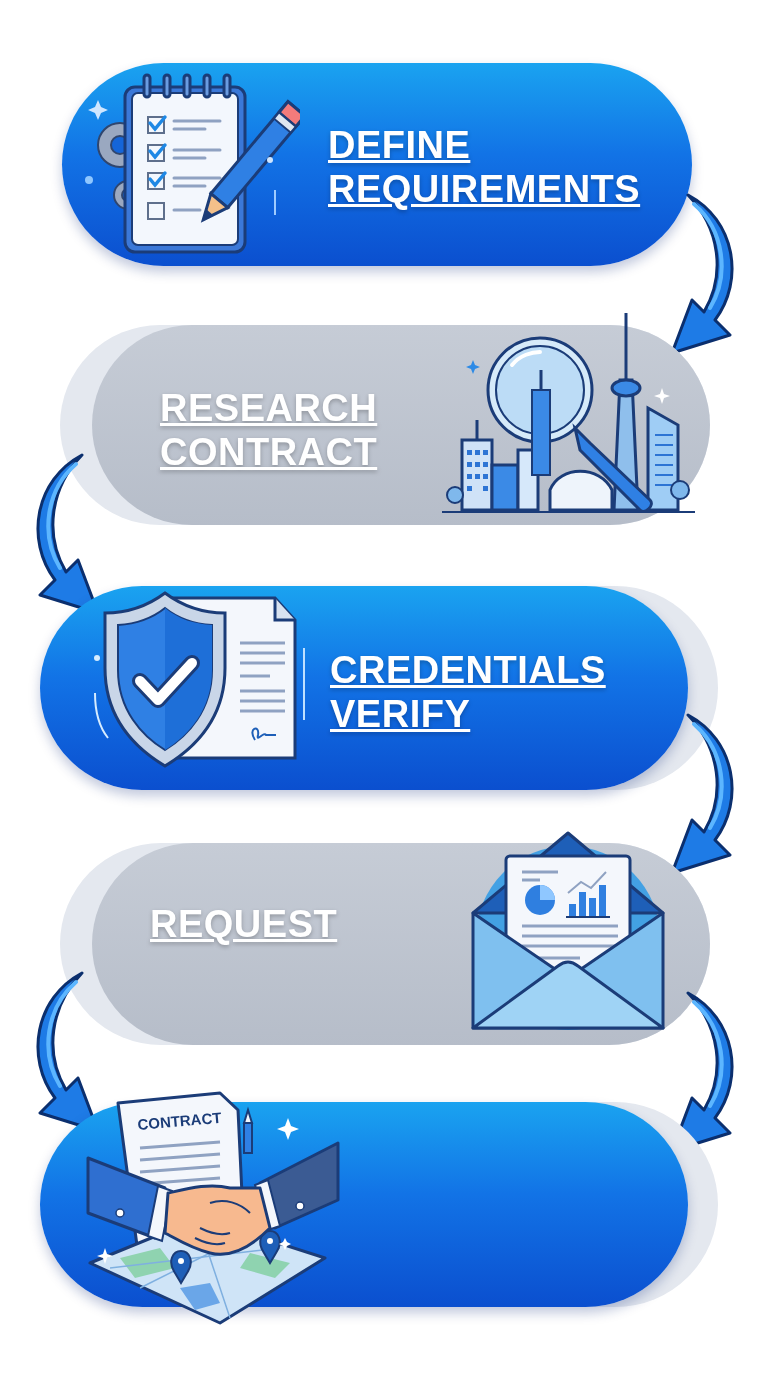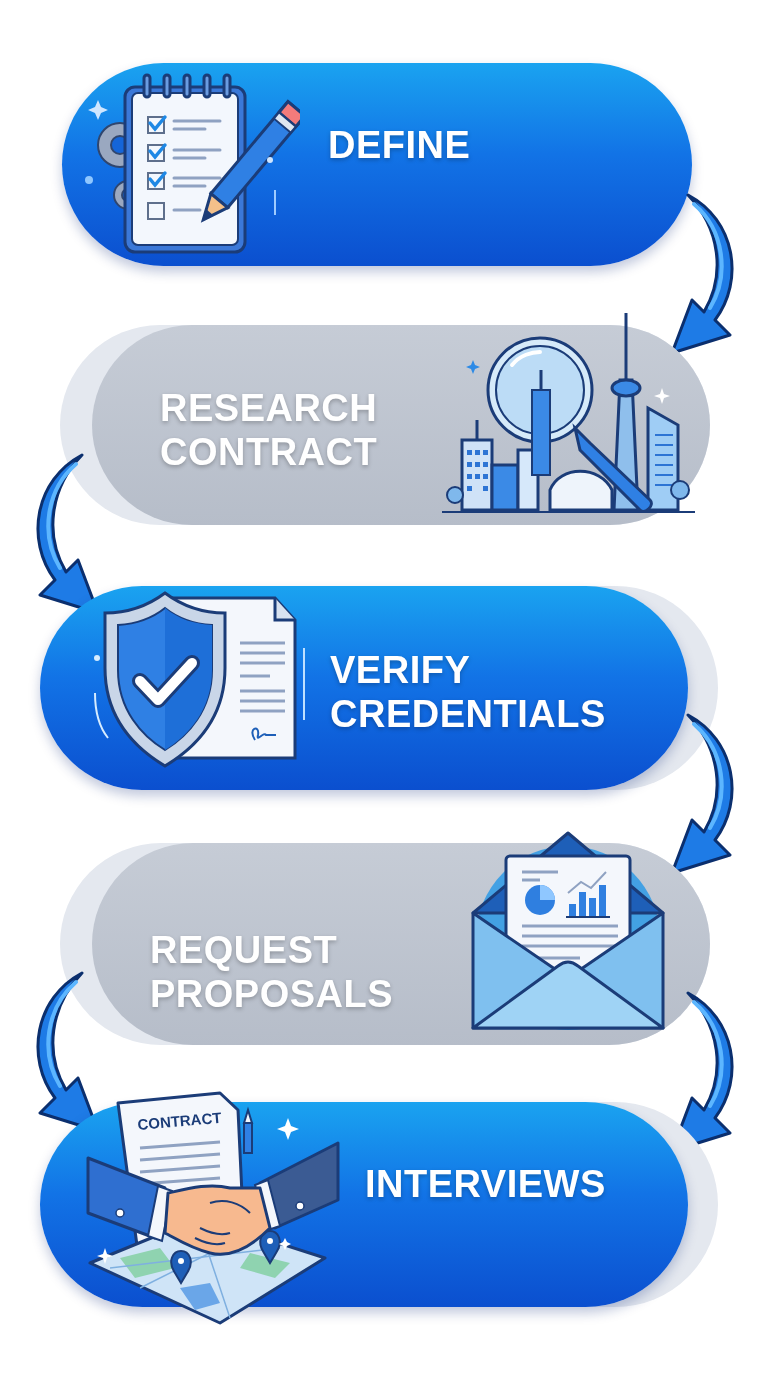--- a/index.html
+++ b/index.html
@@ -4,21 +4,21 @@
 <style>
   html, body { margin:0; padding:0; }
   body { width:768px; height:1376px; background:#ffffff; position:relative; overflow:hidden; font-family:"Liberation Sans", sans-serif; }
   .step { position:absolute; }
   .pill-shadow { position:absolute; border-radius:120px; background:#e4e8ef; }
   .pill { position:absolute; border-radius:110px; overflow:hidden; }
   .pill.blue { background:linear-gradient(180deg,#1aa3f0 0%,#1273e6 45%,#0b4fcf 100%); box-shadow:0 6px 12px rgba(10,40,120,0.25); }
   .pill.gray { background:linear-gradient(180deg,#c6ccd6 0%,#b6bdc9 100%); }
   .label { position:absolute; color:#ffffff; font-weight:bold; font-size:38px; line-height:44px; letter-spacing:0.5px; text-shadow:0 2px 4px rgba(0,0,0,0.25); white-space:nowrap; }
   .label.center { }
-  .label span { display:block; }
+  .label span { display:block;text-decoration:underline; }
   .icon { position:absolute; }
   .arrow { position:absolute; }
 </style>
 </head>
 <body>
 
 <div class="step">
   <div class="pill blue" style="left:62px;top:63px;width:630px;height:203px;"></div>
   <svg class="icon" style="left:80px;top:65px;" width="220" height="195" viewBox="0 0 220 195">
 
@@ -66,20 +66,21 @@
       <rect x="154" y="25" width="22" height="14" fill="#f47b7b" stroke="#1b3c78" stroke-width="3"></rect>
       <rect x="154" y="39" width="22" height="8" fill="#dfe6f0" stroke="#1b3c78" stroke-width="2"></rect>
       <path d="M154 145 L165 170 L176 145 Z" fill="#f3c08a" stroke="#1b3c78" stroke-width="3"></path>
       <path d="M161 160 L165 170 L169 160 Z" fill="#1b3c78"></path>
     </g>
     <circle cx="190" cy="95" r="3" fill="#cfe6ff"></circle>
     <line x1="195" y1="125" x2="195" y2="150" stroke="#9ecbff" stroke-width="2"></line>
   </svg>
   <div class="label" style="left:328px;top:123px;">
     <span>DEFINE</span>
+    <span>REQUIREMENTS</span>
   </div>
 </div>
 
 <svg class="arrow" style="left:660px;top:190px;" width="90" height="175" viewBox="0 0 90 175">
   <path d="M28 5 C75 30 85 90 55 130 L70 145 L12 163 L32 110 L44 122 C66 85 60 38 28 5 Z" fill="#1e7be6" stroke="#0b2f6e" stroke-width="3" stroke-linejoin="round"></path>
   <path d="M34 14 C64 40 70 85 50 118" fill="none" stroke="#5cb6ff" stroke-width="4" stroke-linecap="round"></path>
 </svg>
 
 <div class="step">
   <div class="pill-shadow" style="left:60px;top:325px;width:650px;height:200px;"></div>
@@ -165,36 +166,35 @@
     <path d="M75 5 C55 20 35 25 15 25 L15 80 C15 130 45 160 75 178 C105 160 135 130 135 80 L135 25 C115 25 95 20 75 5 Z" fill="#c9d6e8" stroke="#1b3c78" stroke-width="3"></path>
     <path d="M75 20 C60 32 45 36 28 37 L28 82 C28 122 52 148 75 162 C98 148 122 122 122 82 L122 37 C105 36 90 32 75 20 Z" fill="#2f80e4" stroke="#1b3c78" stroke-width="2"></path>
     <path d="M75 20 L75 162 C98 148 122 122 122 82 L122 37 C105 36 90 32 75 20Z" fill="#1e6fd8"></path>
     <path d="M50 93 L68 112 L102 75" fill="none" stroke="#1b3c78" stroke-width="16" stroke-linecap="round" stroke-linejoin="round"></path>
     <path d="M50 93 L68 112 L102 75" fill="none" stroke="#ffffff" stroke-width="10" stroke-linecap="round" stroke-linejoin="round"></path>
     <circle cx="7" cy="70" r="3" fill="#d6ecff"></circle>
     <path d="M5 105 C5 125 10 140 18 150" fill="none" stroke="#d6ecff" stroke-width="2"></path>
   </svg>
   <div style="position:absolute;left:303px;top:648px;width:2px;height:72px;background:#bfe0ff;"></div>
   <div class="label" style="left:330px;top:648px;">
+    <span>CREDENTIALS</span>
     <span>VERIFY</span>
-    <span>CREDENTIALS</span>
   </div>
 </div>
 
 <svg class="arrow" style="left:660px;top:710px;" width="90" height="175" viewBox="0 0 90 175">
   <path d="M28 5 C75 30 85 90 55 130 L70 145 L12 163 L32 110 L44 122 C66 85 60 38 28 5 Z" fill="#1e7be6" stroke="#0b2f6e" stroke-width="3" stroke-linejoin="round"></path>
   <path d="M34 14 C64 40 70 85 50 118" fill="none" stroke="#5cb6ff" stroke-width="4" stroke-linecap="round"></path>
 </svg>
 
 <div class="step">
   <div class="pill-shadow" style="left:60px;top:843px;width:650px;height:202px;"></div>
   <div class="pill gray" style="left:92px;top:843px;width:618px;height:202px;"></div>
-  <div class="label center" style="left:150px;top:928px;width:270px;">
+  <div class="label center" style="left:150px;top:902px;width:270px;">
     <span>REQUEST</span>
-    <span>PROPOSALS</span>
   </div>
   <svg class="icon" style="left:448px;top:828px;" width="240" height="205" viewBox="0 0 240 205">
     <circle cx="120" cy="110" r="92" fill="#2d9ae6" opacity="0.85"></circle>
     <path d="M25 85 L120 5 L215 85 Z" fill="#1e5fb8" stroke="#1b3c78" stroke-width="3" stroke-linejoin="round"></path>
     <rect x="58" y="28" width="124" height="150" rx="4" fill="#f4f7fc" stroke="#1b3c78" stroke-width="3"></rect>
     <g stroke="#8fa2c2" stroke-width="3">
         <line x1="74" y1="44" x2="110" y2="44"></line>
         <line x1="74" y1="52" x2="92" y2="52"></line>
         <line x1="74" y1="98" x2="170" y2="98"></line>
         <line x1="74" y1="108" x2="170" y2="108"></line>
@@ -269,15 +269,14 @@
     <path d="M88 105 C110 100 130 95 150 100 L180 100 L190 140 C170 160 150 170 130 165 C110 160 95 150 85 145 Z" fill="#f7b98f" stroke="#1b3c78" stroke-width="3" stroke-linejoin="round"></path>
     <g stroke="#1b3c78" stroke-width="2" fill="none">
         <path d="M120 140 C130 145 140 148 150 145"></path>
         <path d="M115 150 C125 155 135 158 145 155"></path>
         <path d="M130 115 C145 110 160 115 170 125"></path>
       </g>
     <path d="M25 160 l2 6 6 2 -6 2 -2 6 -2 -6 -6 -2 6 -2z" fill="#ffffff"></path>
     <path d="M205 150 l2 4 4 2 -4 2 -2 4 -2 -4 -4 -2 4 -2z" fill="#ffffff"></path>
   </svg>
   <div class="label" style="left:365px;top:1162px;">
-    <span>INTERVIEWS</span>
   </div>
 </div>
 
 </body></html>

